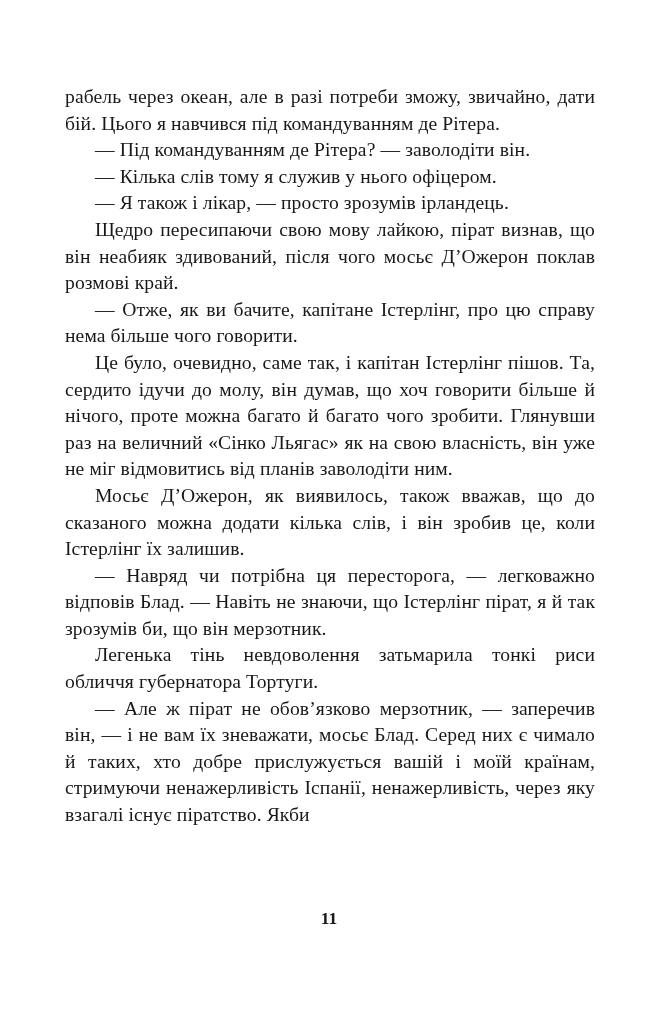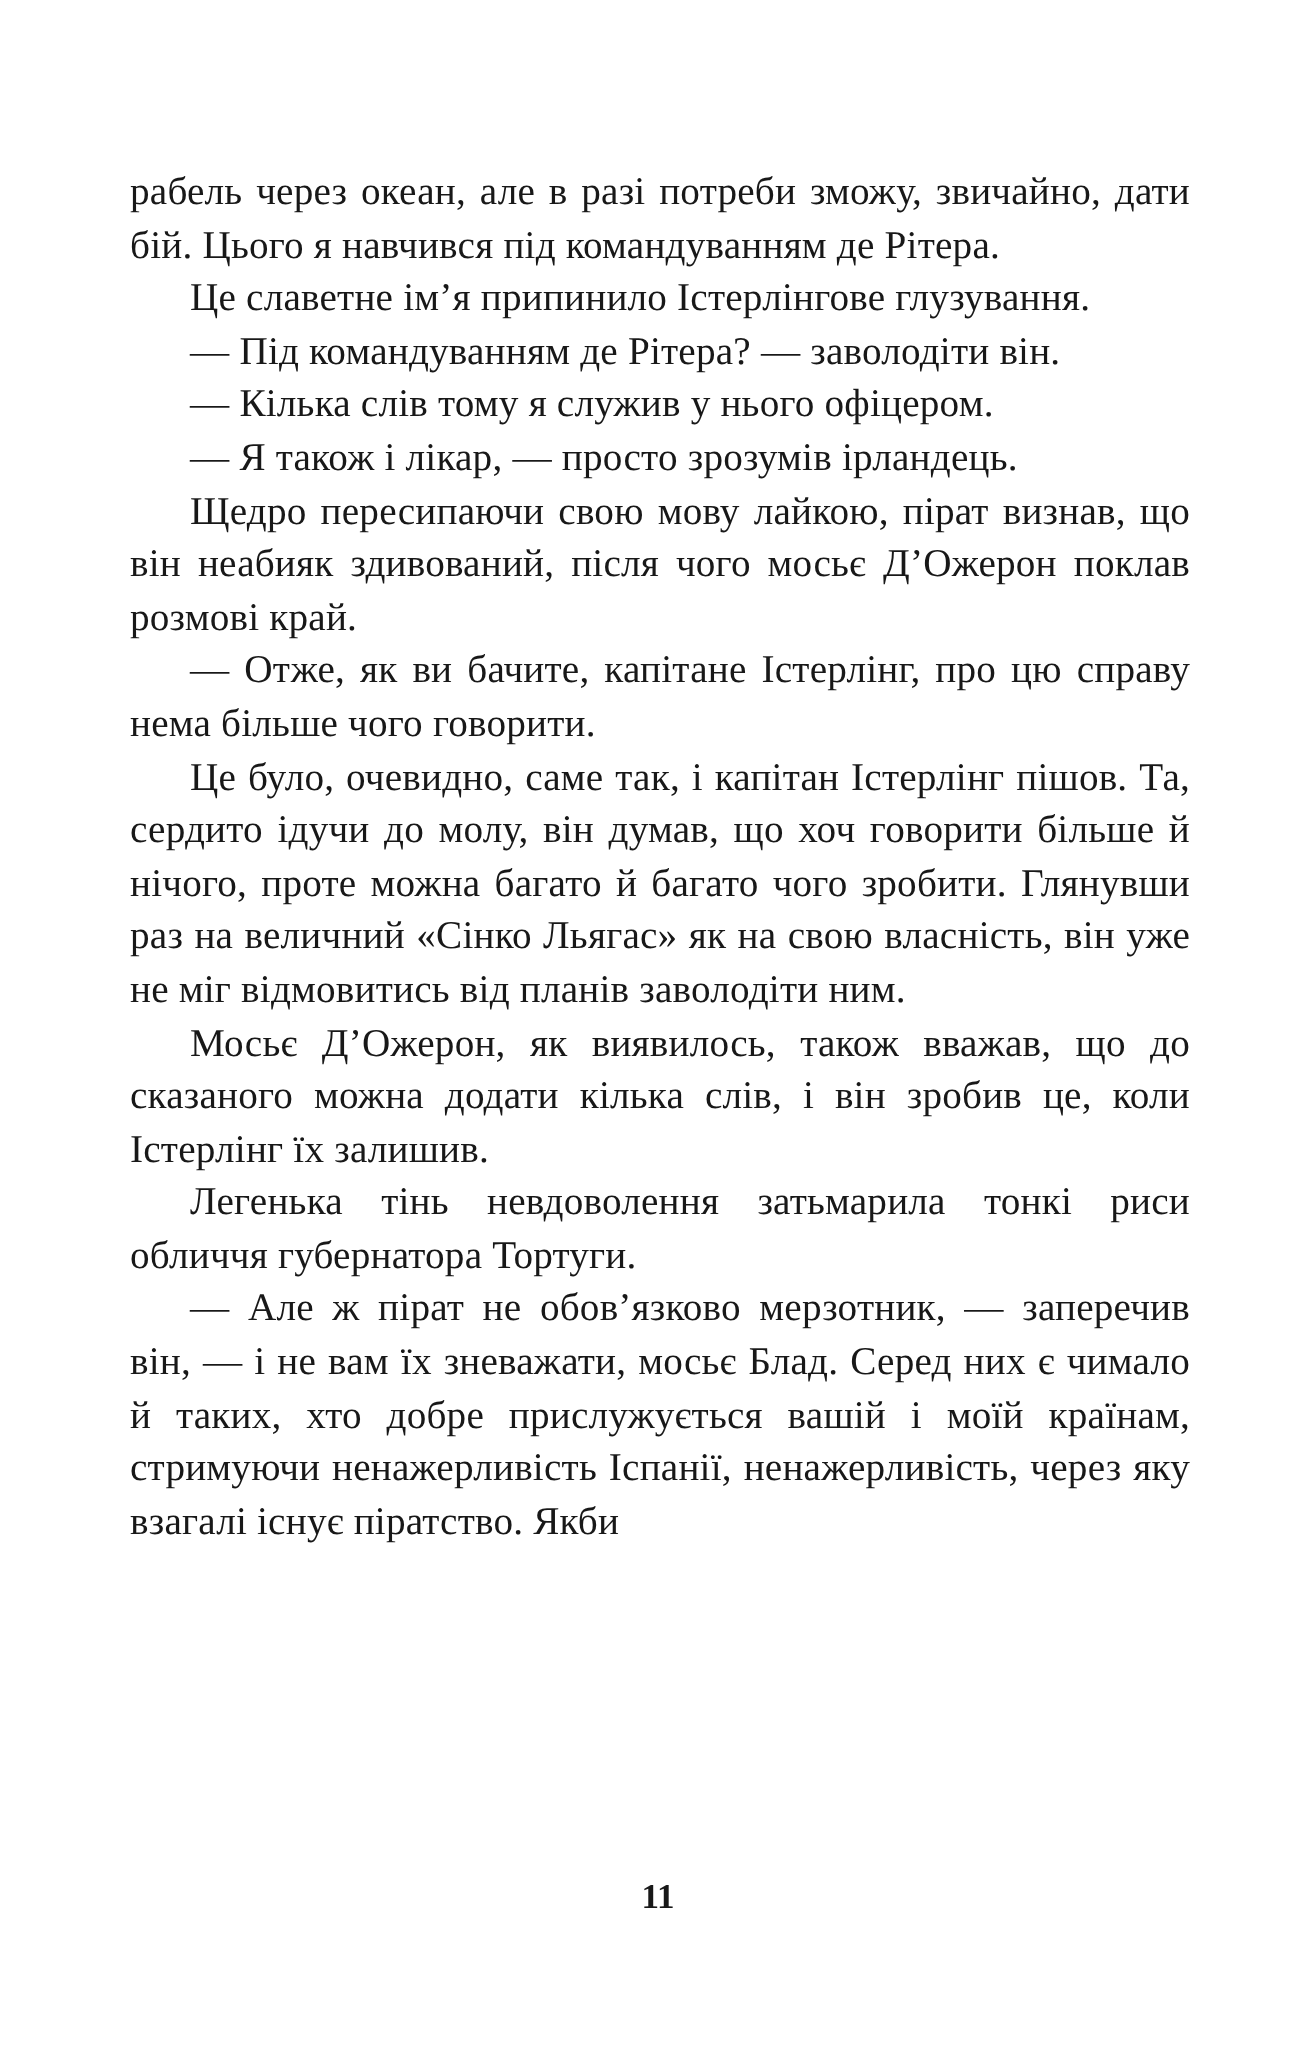--- a/index.html
+++ b/index.html
@@ -32,38 +32,38 @@
     text-indent: 30px;
     hyphens: auto;
   }
   .text-block p.continuation {
     text-indent: 0;
   }
   .page-number {
     position: absolute;
     left: 0;
     right: 0;
-    top: 938px;
+    top: 908px;
     text-align: center;
     font-size: 17.5px;
     font-weight: bold;
     color: #181818;
   }
 </style>
 </head>
 <body>
 
 <div class="book-page" lang="uk">
   <div class="text-block">
     <p class="continuation">рабель через океан, але в разі потреби зможу, звичайно, дати бій. Цього я навчився під командуванням де Рітера.</p>
-    <p>Це славетне ім’я припинило Істерлінгове глузування.</p>
     <p>— Під командуванням де Рітера? — заволодіти він.</p>
     <p>— Кілька слів тому я служив у нього офіцером.</p>
     <p>— Я також і лікар, — просто зрозумів ірландець.</p>
     <p>Щедро пересипаючи свою мову лайкою, пірат визнав, що він неабияк здивований, після чого мосьє Д’Ожерон поклав розмові край.</p>
     <p>— Отже, як ви бачите, капітане Істерлінг, про цю справу нема більше чого говорити.</p>
     <p>Це було, очевидно, саме так, і капітан Істерлінг пішов. Та, сердито ідучи до молу, він думав, що хоч говорити більше й нічого, проте можна багато й багато чого зробити. Глянувши раз на величний «Сінко Льягас» як на свою власність, він уже не міг відмовитись від планів заволодіти ним.</p>
     <p>Мосьє Д’Ожерон, як виявилось, також вважав, що до сказаного можна додати кілька слів, і він зробив це, коли Істерлінг їх залишив.</p>
+    <p>— Навряд чи потрібна ця пересторога, — легковажно відповів Блад. — Навіть не знаючи, що Істерлінг пірат, я й так зрозумів би, що він мерзотник.</p>
     <p>Легенька тінь невдоволення затьмарила тонкі риси обличчя губернатора Тортуги.</p>
     <p>— Але ж пірат не обов’язково мерзотник, — заперечив він, — і не вам їх зневажати, мосьє Блад. Серед них є чимало й таких, хто добре прислужується вашій і моїй країнам, стримуючи ненажерливість Іспанії, ненажерливість, через яку взагалі існує піратство. Якби</p>
   </div>
   <div class="page-number">11</div>
 </div>
 
 </body></html>

